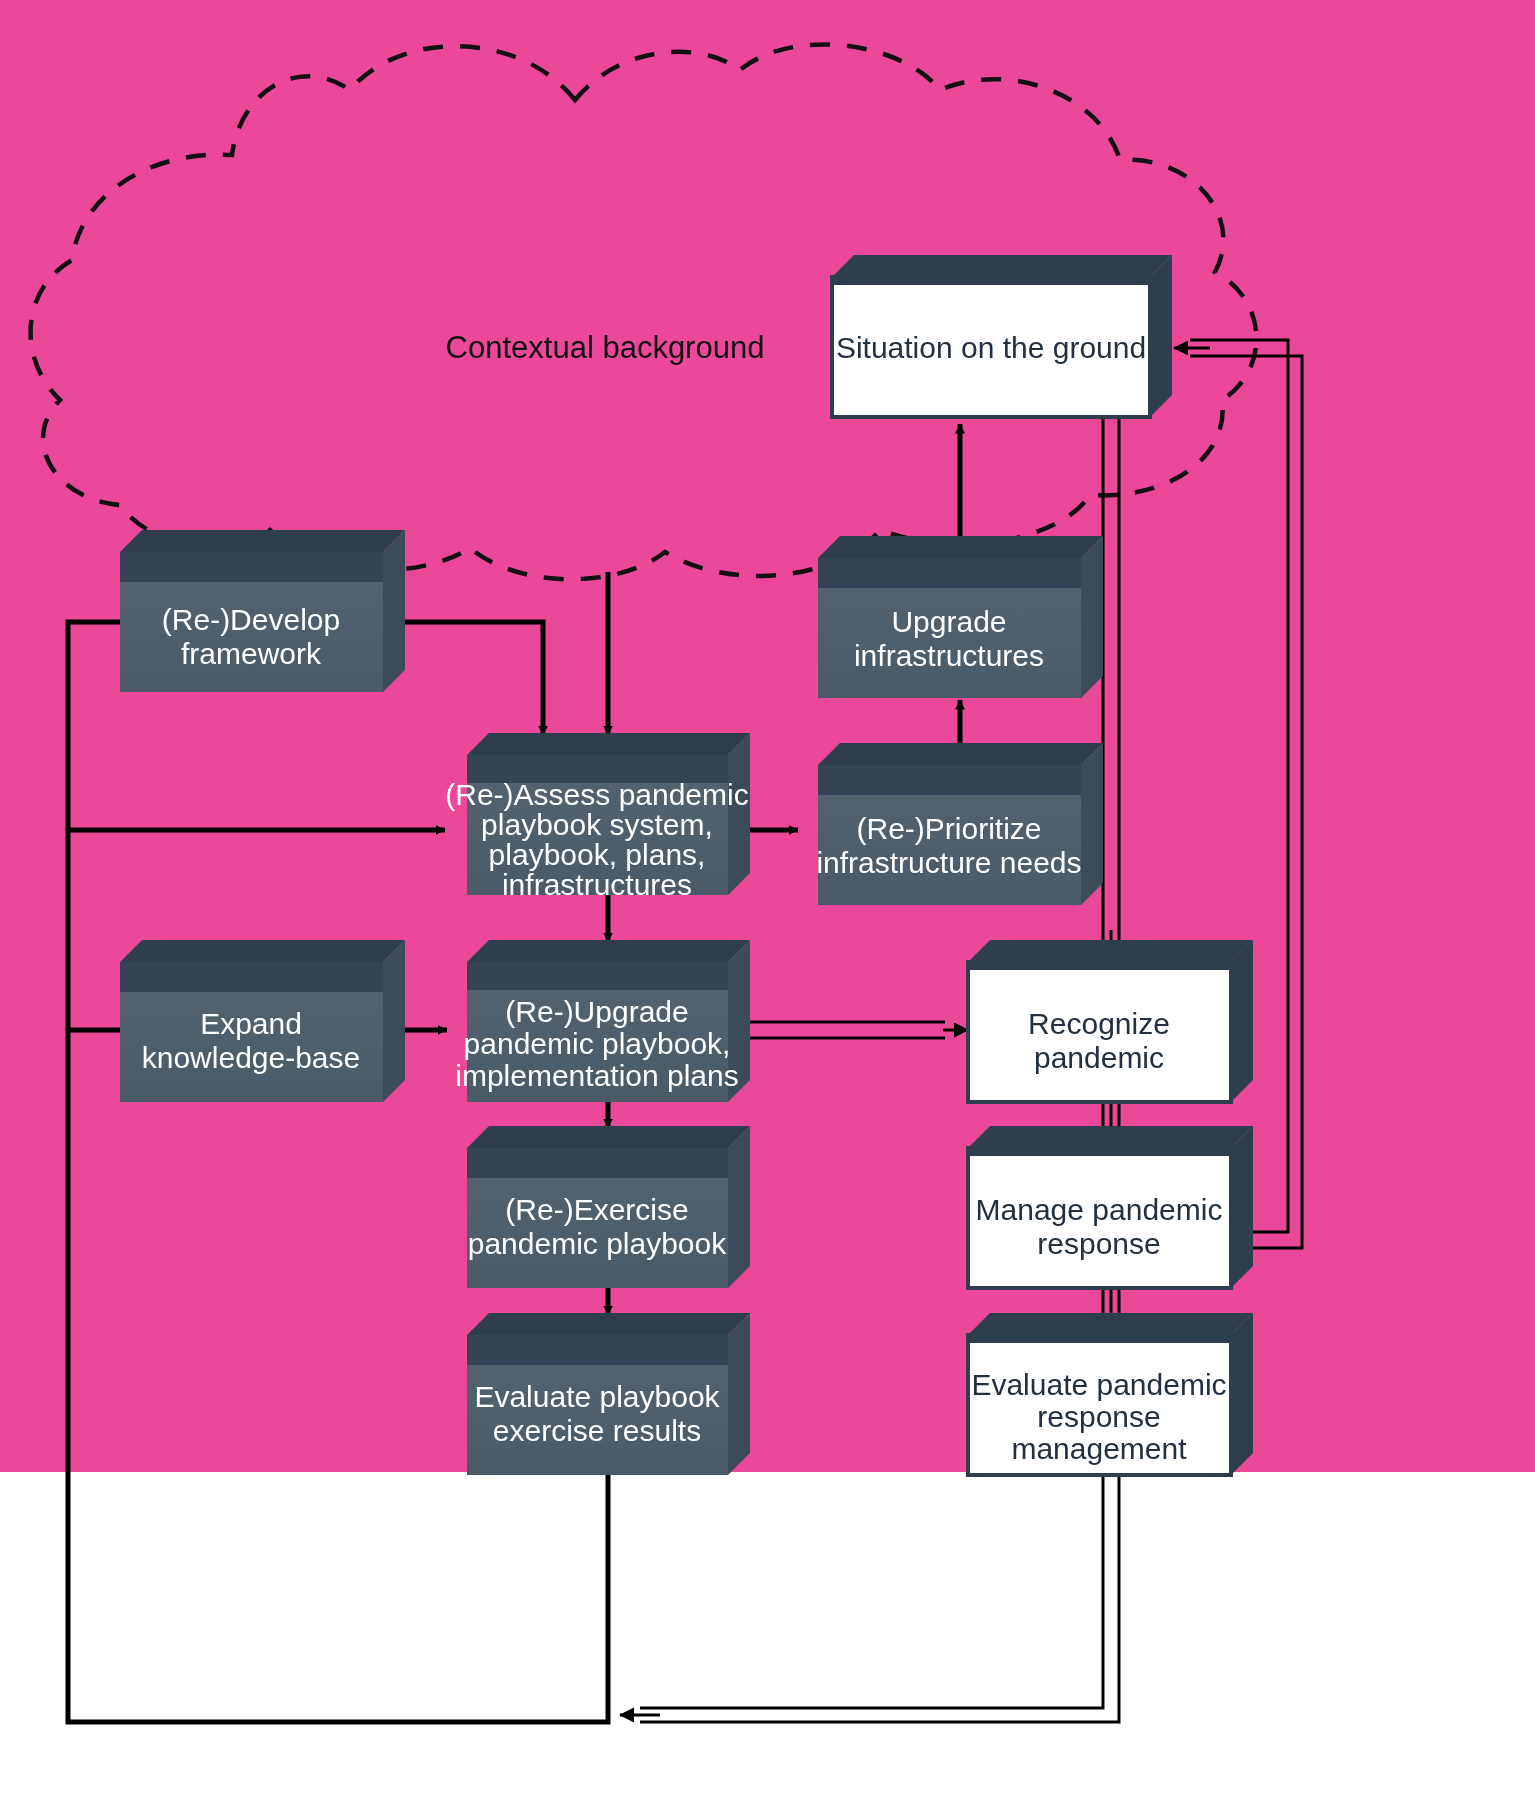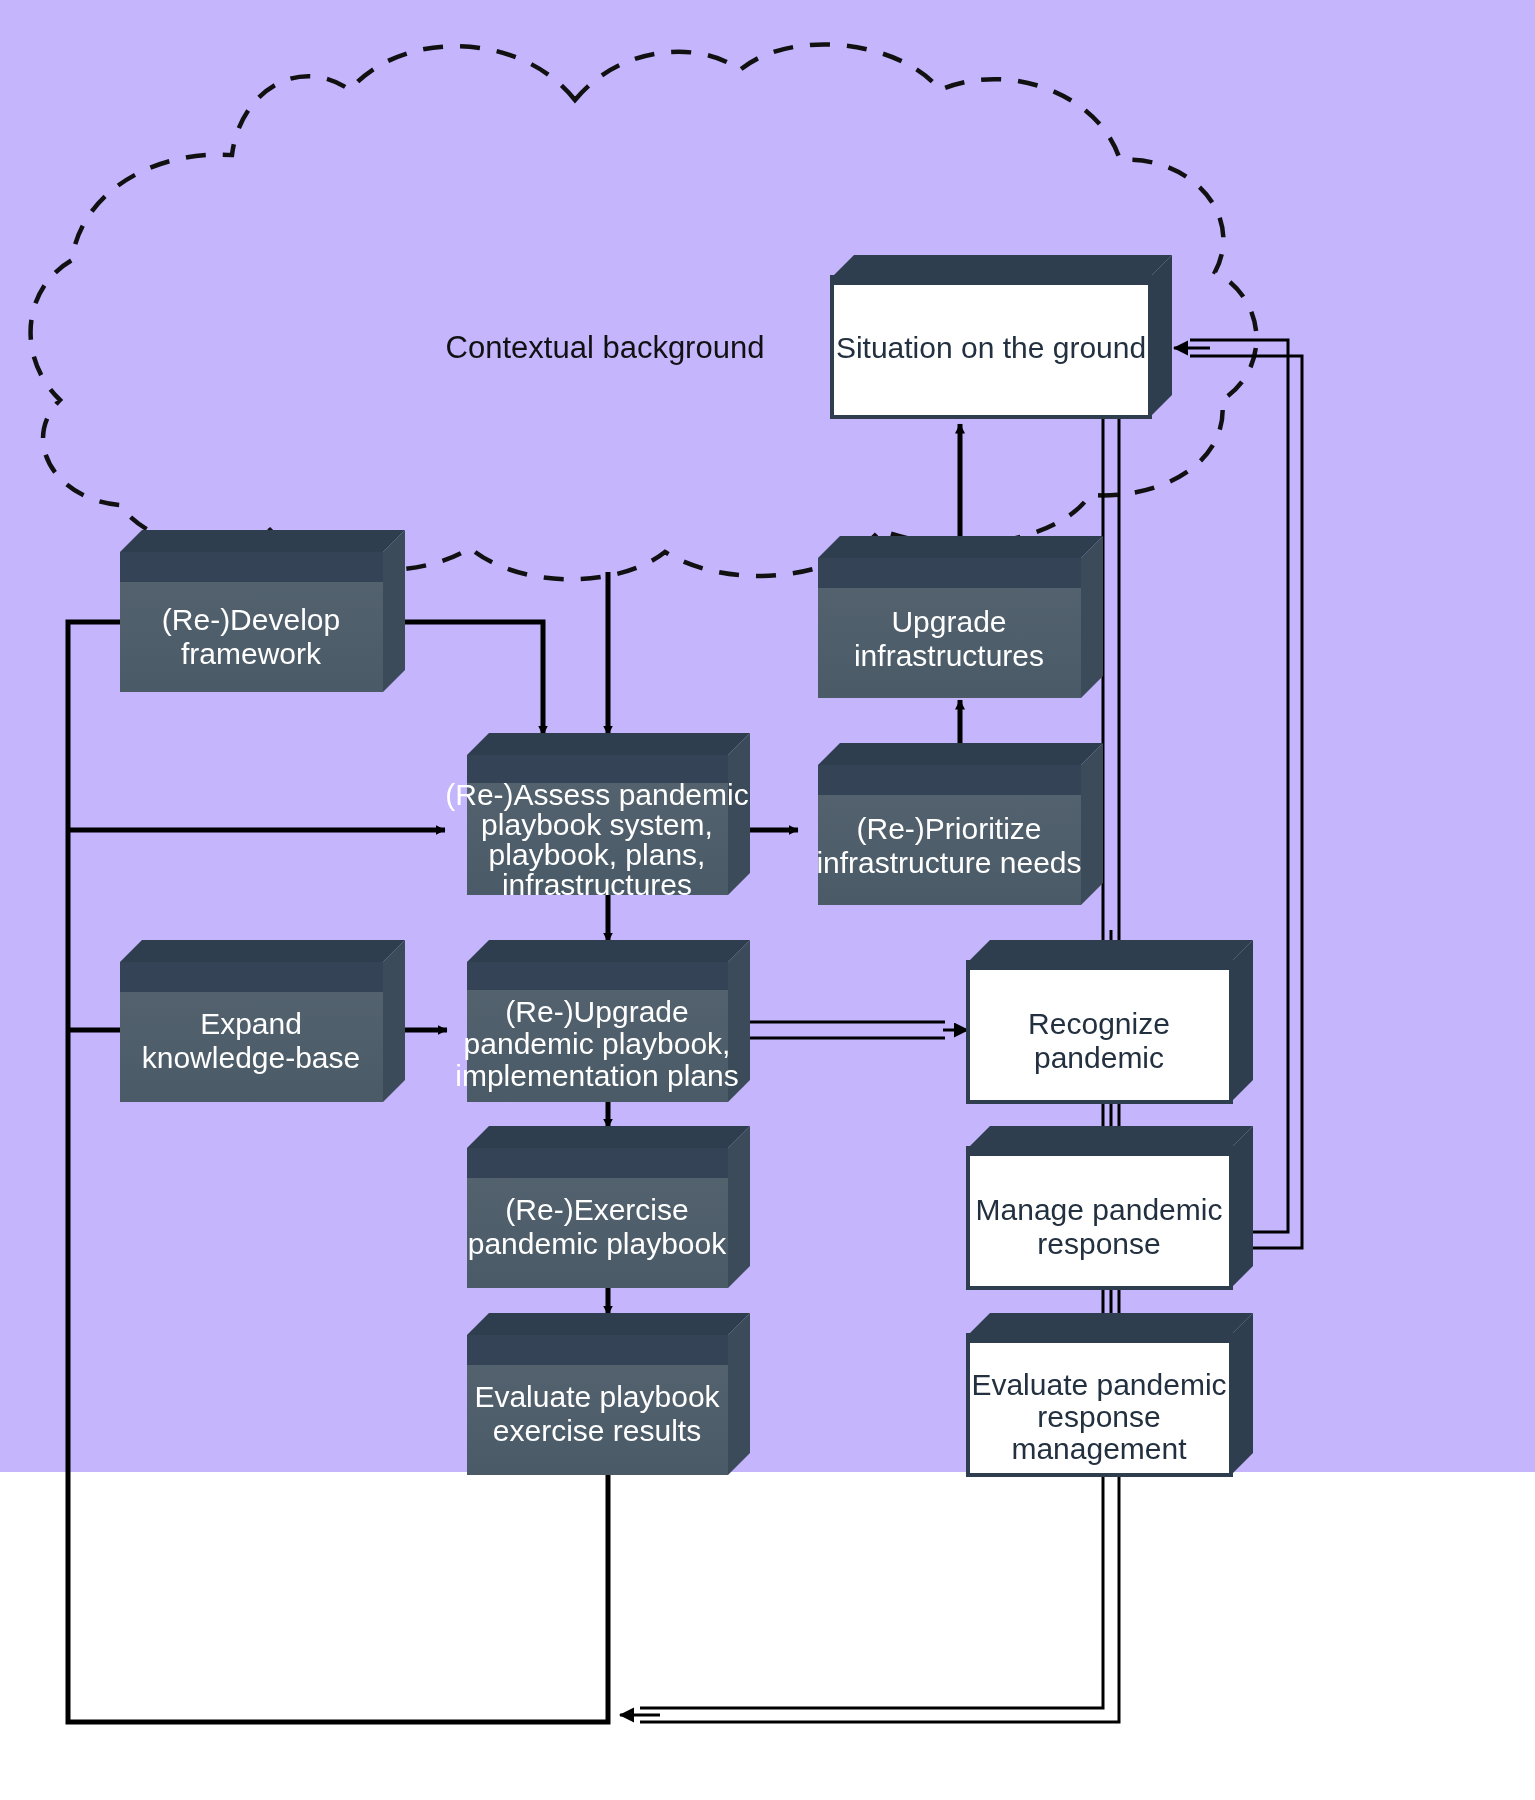--- a/index.html
+++ b/index.html
@@ -1,18 +1,18 @@
 <!DOCTYPE html>
 <html><head>
 <meta charset="utf-8">
 <style>
   html,body{margin:0;padding:0;background:#ffffff;}
   body{width:1535px;height:1800px;overflow:hidden;
        font-family:"Liberation Sans","DejaVu Sans",sans-serif;}
-  #stage{position:relative;width:1535px;height:1472px;background:#c4b5fd;}
+  #stage{position:relative;width:1535px;height:1472px;background:#ec4899;}
   svg{display:block;}
   .boxlabel{fill:#ffffff;font-family:"Liberation Sans","DejaVu Sans",sans-serif;
             font-size:30px;text-anchor:middle;dominant-baseline:middle;}
   .boxlabel-dark{fill:#22303f;font-family:"Liberation Sans","DejaVu Sans",sans-serif;
             font-size:30px;text-anchor:middle;dominant-baseline:middle;}
   .cloudlabel{fill:#111111;font-family:"Liberation Sans","DejaVu Sans",sans-serif;
             font-size:31px;text-anchor:middle;dominant-baseline:middle;}
 </style>
 </head>
 <body>

